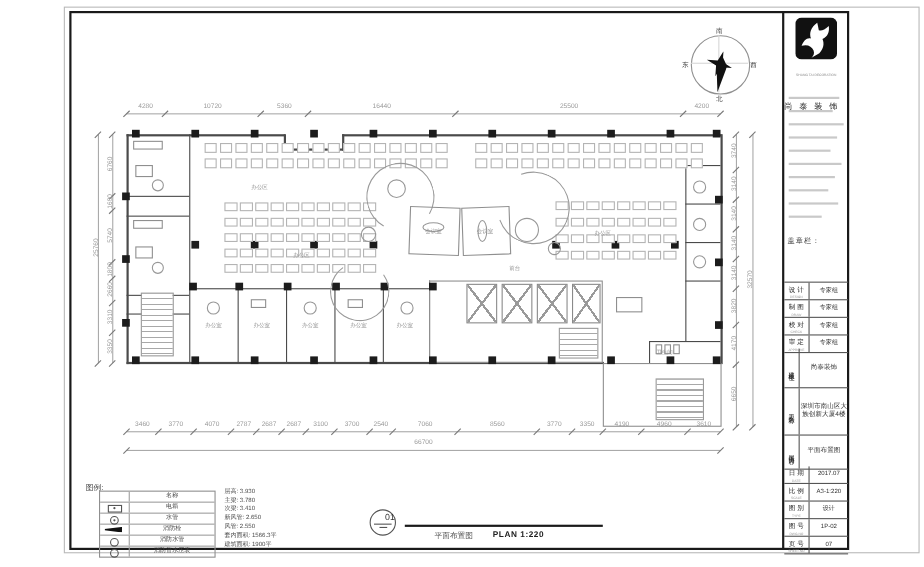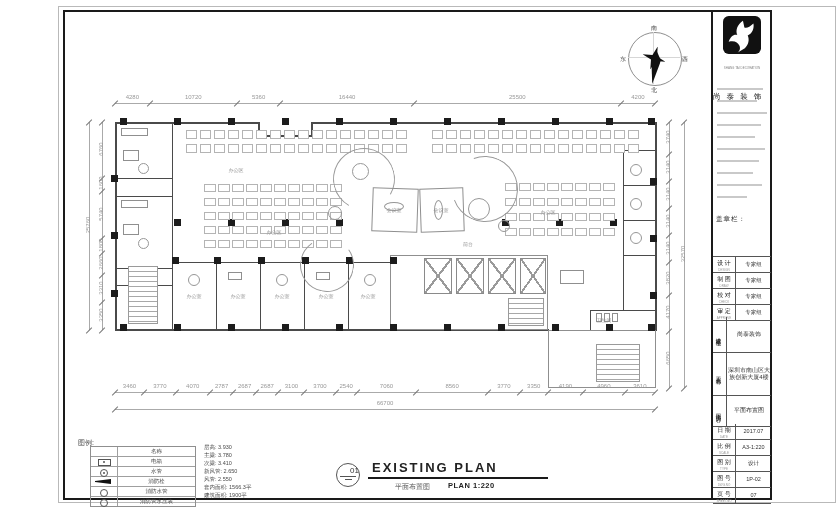--- a/index.html
+++ b/index.html
@@ -466,21 +466,20 @@
     <span class="pt" style="left:-2px;top:29px;">东</span>
     <span class="pt" style="left:60px;top:29px;">西</span>
     <span class="pt" style="left:29px;top:60px;">北</span>
   </div>
 
   <div class="abs" id="dwg-title-circle">
     <span class="num">01</span>
     <span class="bar"></span>
     <span class="dash"></span>
   </div>
-  <div class="abs" id="dwg-title-text">EXISTING PLAN</div>
   <div class="abs" id="dwg-title-underline"></div>
   <div class="abs" id="dwg-title-cn">平面布置图</div>
   <div class="abs" id="dwg-title-scale">PLAN 1:220</div>
 
   <div class="abs" id="legend-title">图例:</div>
   <div class="abs" id="legend-table">
       <div class="lg-row" style="position: relative;">
         <div class="lg-sym"></div>
         <div class="lg-name">名称</div>
       </div>

